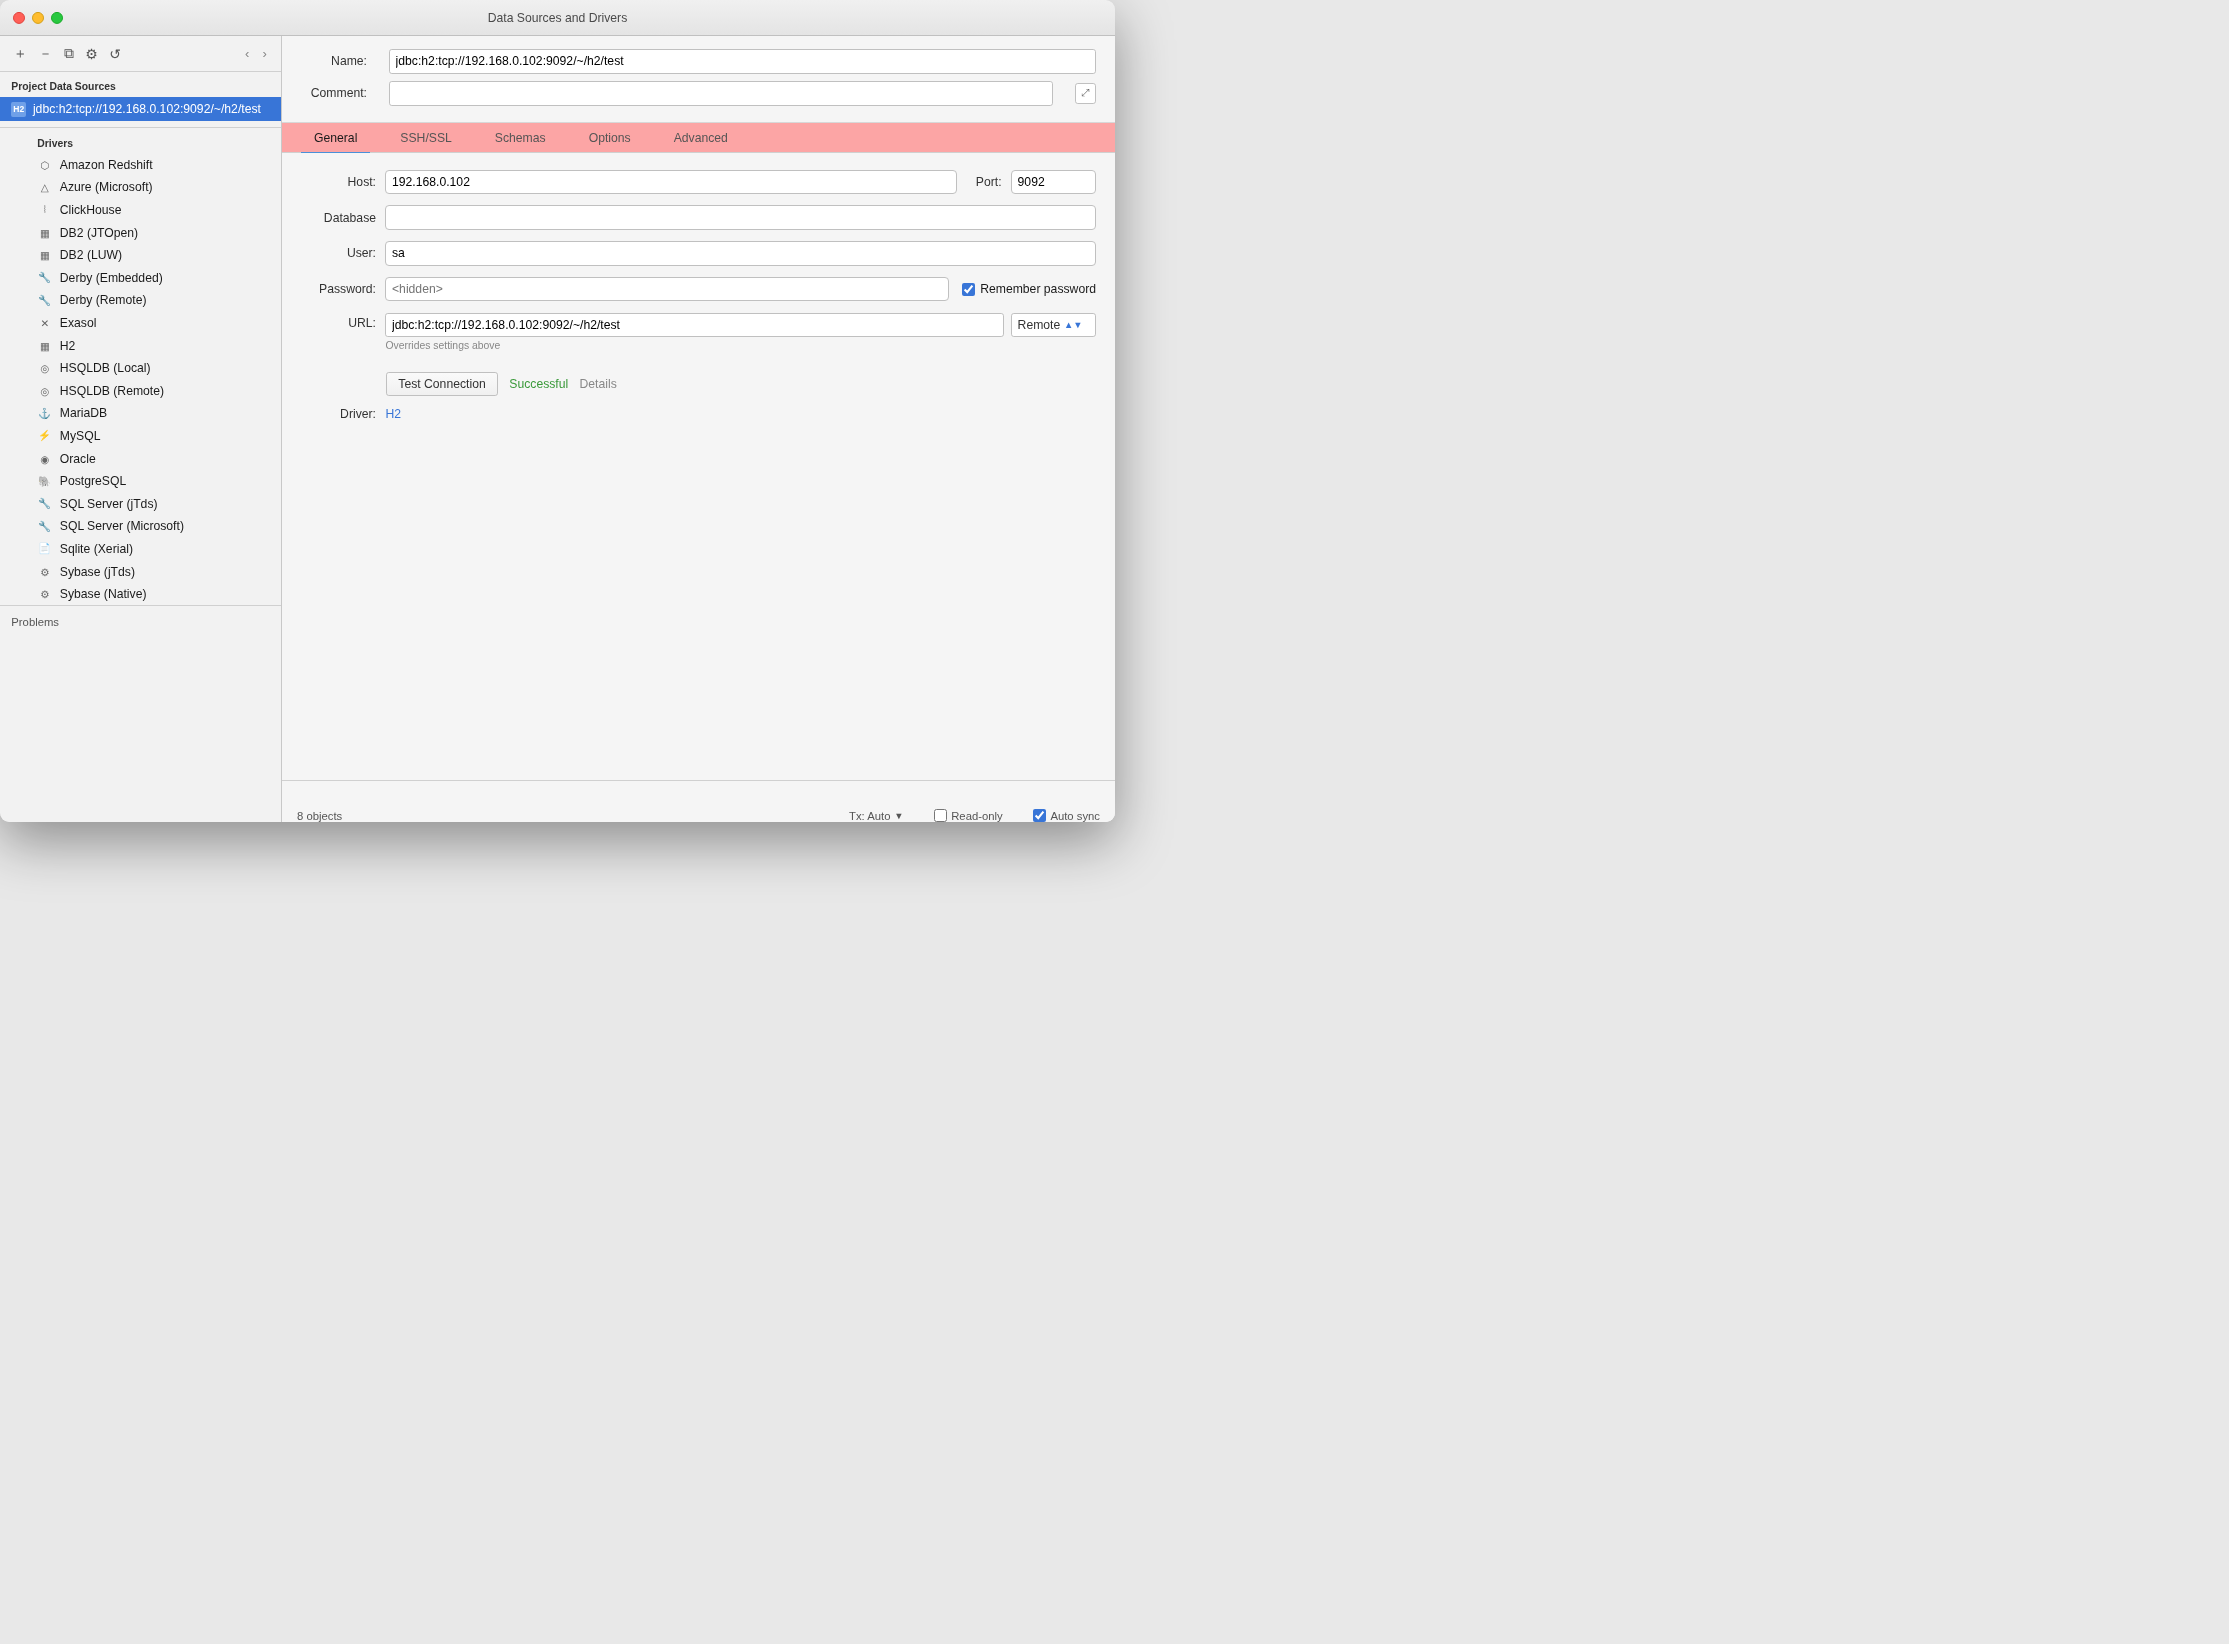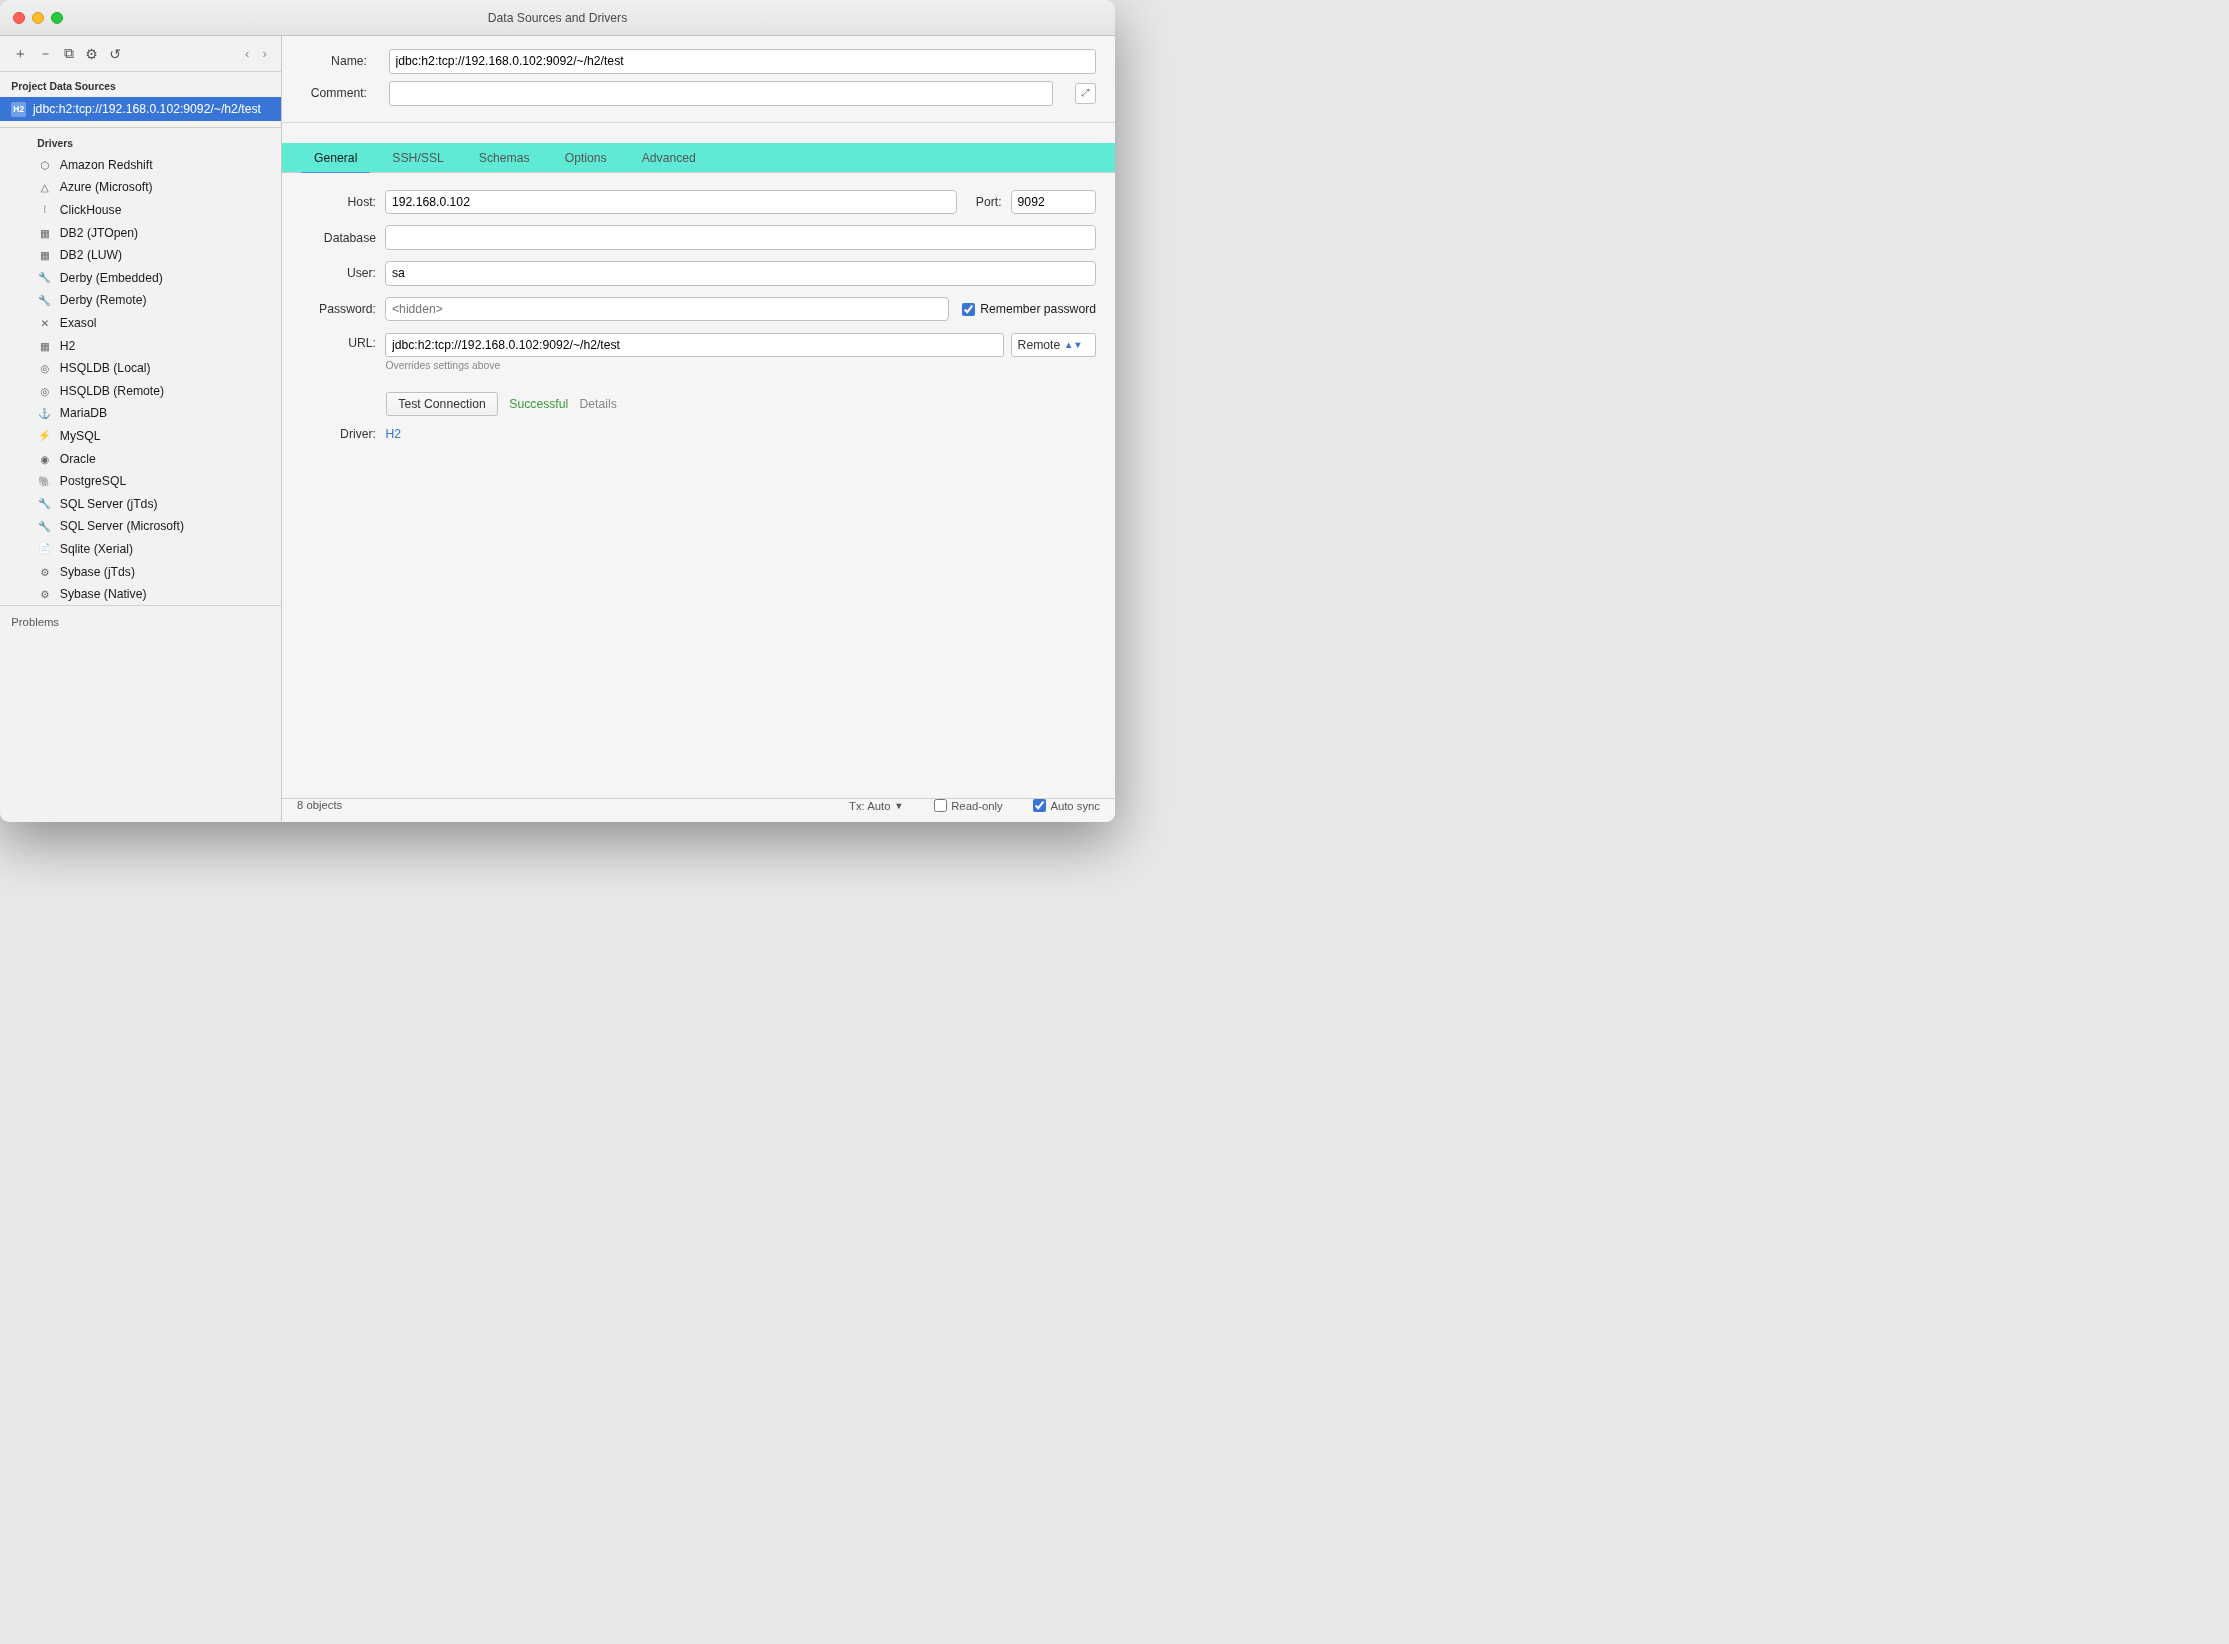--- a/index.html
+++ b/index.html
@@ -213,24 +213,23 @@
       align-items: center;
       justify-content: center;
       font-size: 10.4px;
       color: #666;
     }
 
     
     .tabs-bar {
       display: flex;
       padding: 0 19px;
-      background: #5eead4;
+      background: #fca5a5;
       border-bottom: 1.9px solid #d0d0d0;
-      gap: 9px;
-      margin-top: 20px;
+      gap: 17px;
     }
     .tab {
       padding: 7.5px 13px;
       cursor: pointer;
       font-size: 12.2px;
       color: #555;
       border-bottom: 1.9px solid transparent;
       margin-bottom: -1.9px;
     }
     .tab.active {
@@ -352,23 +351,23 @@
     .driver-link {
       color: #3875d7;
       text-decoration: none;
       font-size: 12.2px;
       cursor: pointer;
     }
 
     
     .bottom-bar {
       display: flex;
-      align-items: flex-start;
+      align-items: flex-end;
       padding: 0 15px;
-      height: 24px;
+      height: 42px;
       background: #f5f5f5;
       border-top: 0.9px solid #d0d0d0;
     }
     .objects-count {
       font-size: 11.3px;
       color: #555;
     }
     .bottom-right {
       margin-left: auto;
       display: flex;

